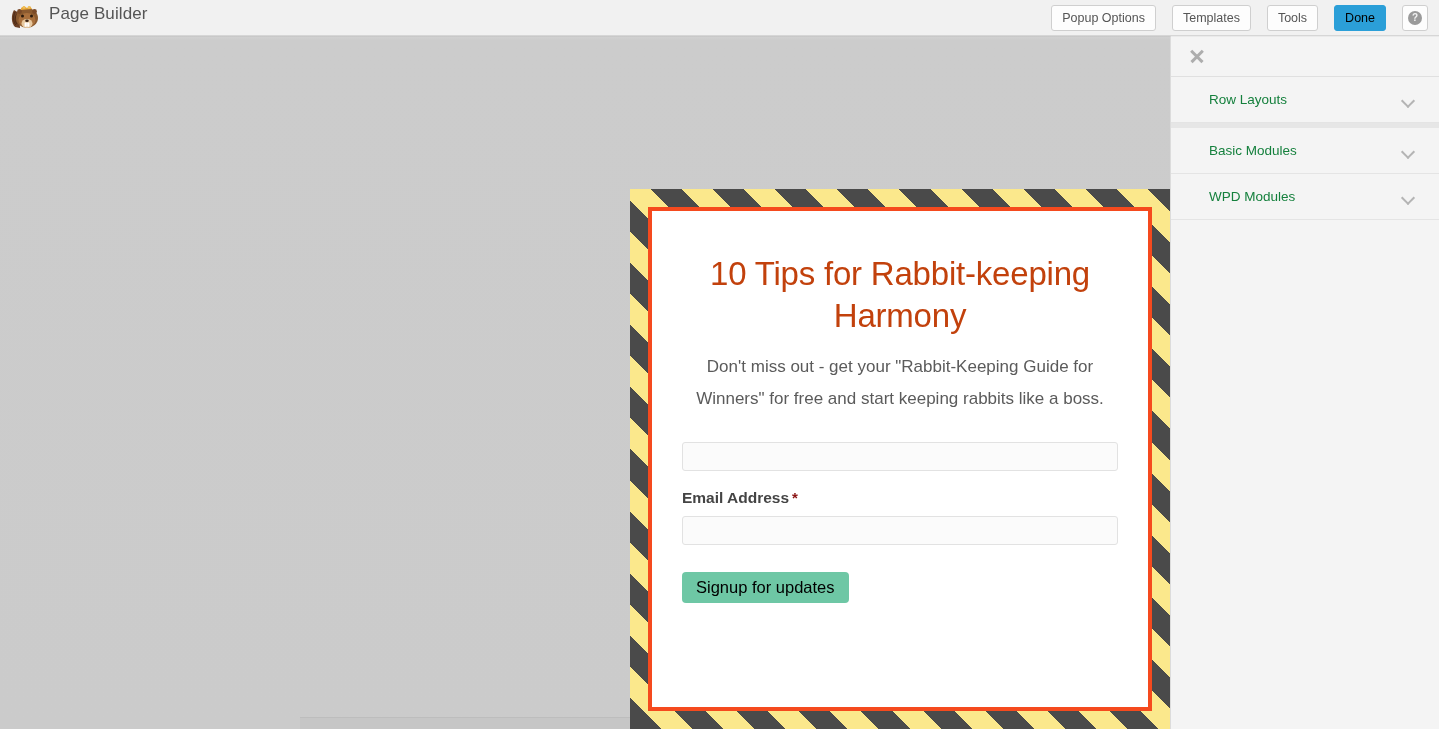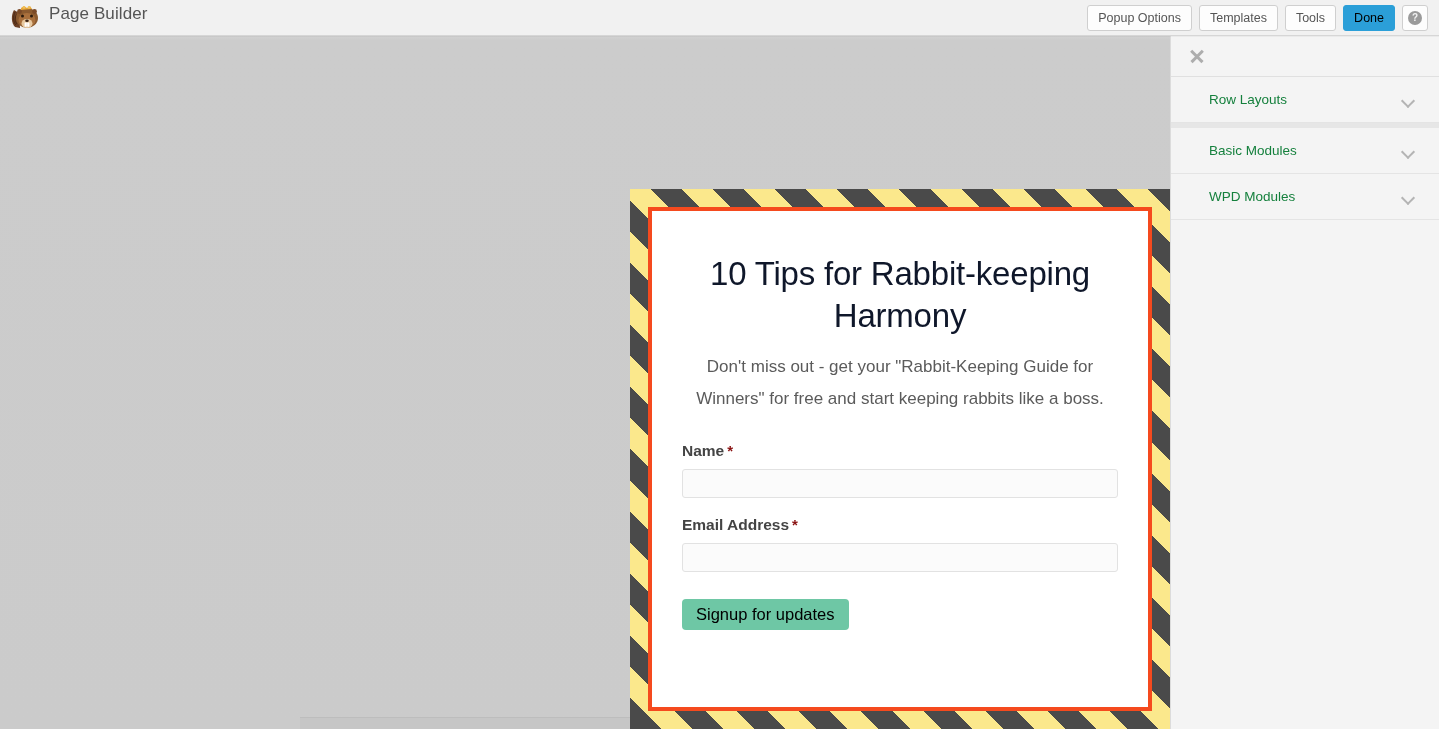--- a/index.html
+++ b/index.html
@@ -33,21 +33,21 @@
   #brand-title {
     font-size: 17px;
     color: #555555;
     letter-spacing: .1px;
     white-space: nowrap;
   }
   #topbar-actions {
     margin-left: auto;
     display: flex;
     align-items: center;
-    gap: 7px;
+    gap: 16px;
     padding-right: 11px;
   }
   .tb-btn {
     height: 26px;
     padding: 0 10px;
     background: #fdfdfd;
     border: 1px solid #cfcfcf;
     border-radius: 3px;
     font-size: 12.5px;
     font-family: "Liberation Sans", sans-serif;
@@ -120,21 +120,21 @@
     height: 100%;
     background: #ffffff;
     border: 4px solid #f54a1e;
     padding: 22px 30px 30px 30px;
     overflow: hidden;
   }
   #popup-heading {
     font-size: 33px;
     line-height: 42px;
     font-weight: normal;
-    color: #0f172a;
+    color: #c2410c;
     text-align: center;
     margin-top: 20px;
     letter-spacing: -.2px;
   }
   #popup-sub {
     font-size: 17px;
     line-height: 32px;
     color: #5b5b5b;
     text-align: center;
     margin-top: 14px;
@@ -292,23 +292,20 @@
   <div id="hscroll-track"></div>
 </div>
 
 <div id="popup">
   <div id="popup-inner">
     <h1 id="popup-heading">10 Tips for Rabbit-keeping Harmony</h1>
     <p id="popup-sub">Don't miss out - get your "Rabbit-Keeping Guide for Winners" for free and start keeping rabbits like a boss.</p>
 
     <div id="popup-form">
       <div class="field">
-        <label class="field-label">
-          <span>Name</span><span class="req-star">*</span>
-        </label>
         <input class="field-input" type="text" placeholder="" style="">
       </div>
 
       <div class="field">
         <label class="field-label">
           <span>Email Address</span><span class="req-star">*</span>
         </label>
         <input class="field-input" type="text" placeholder="" style="">
       </div>
 

